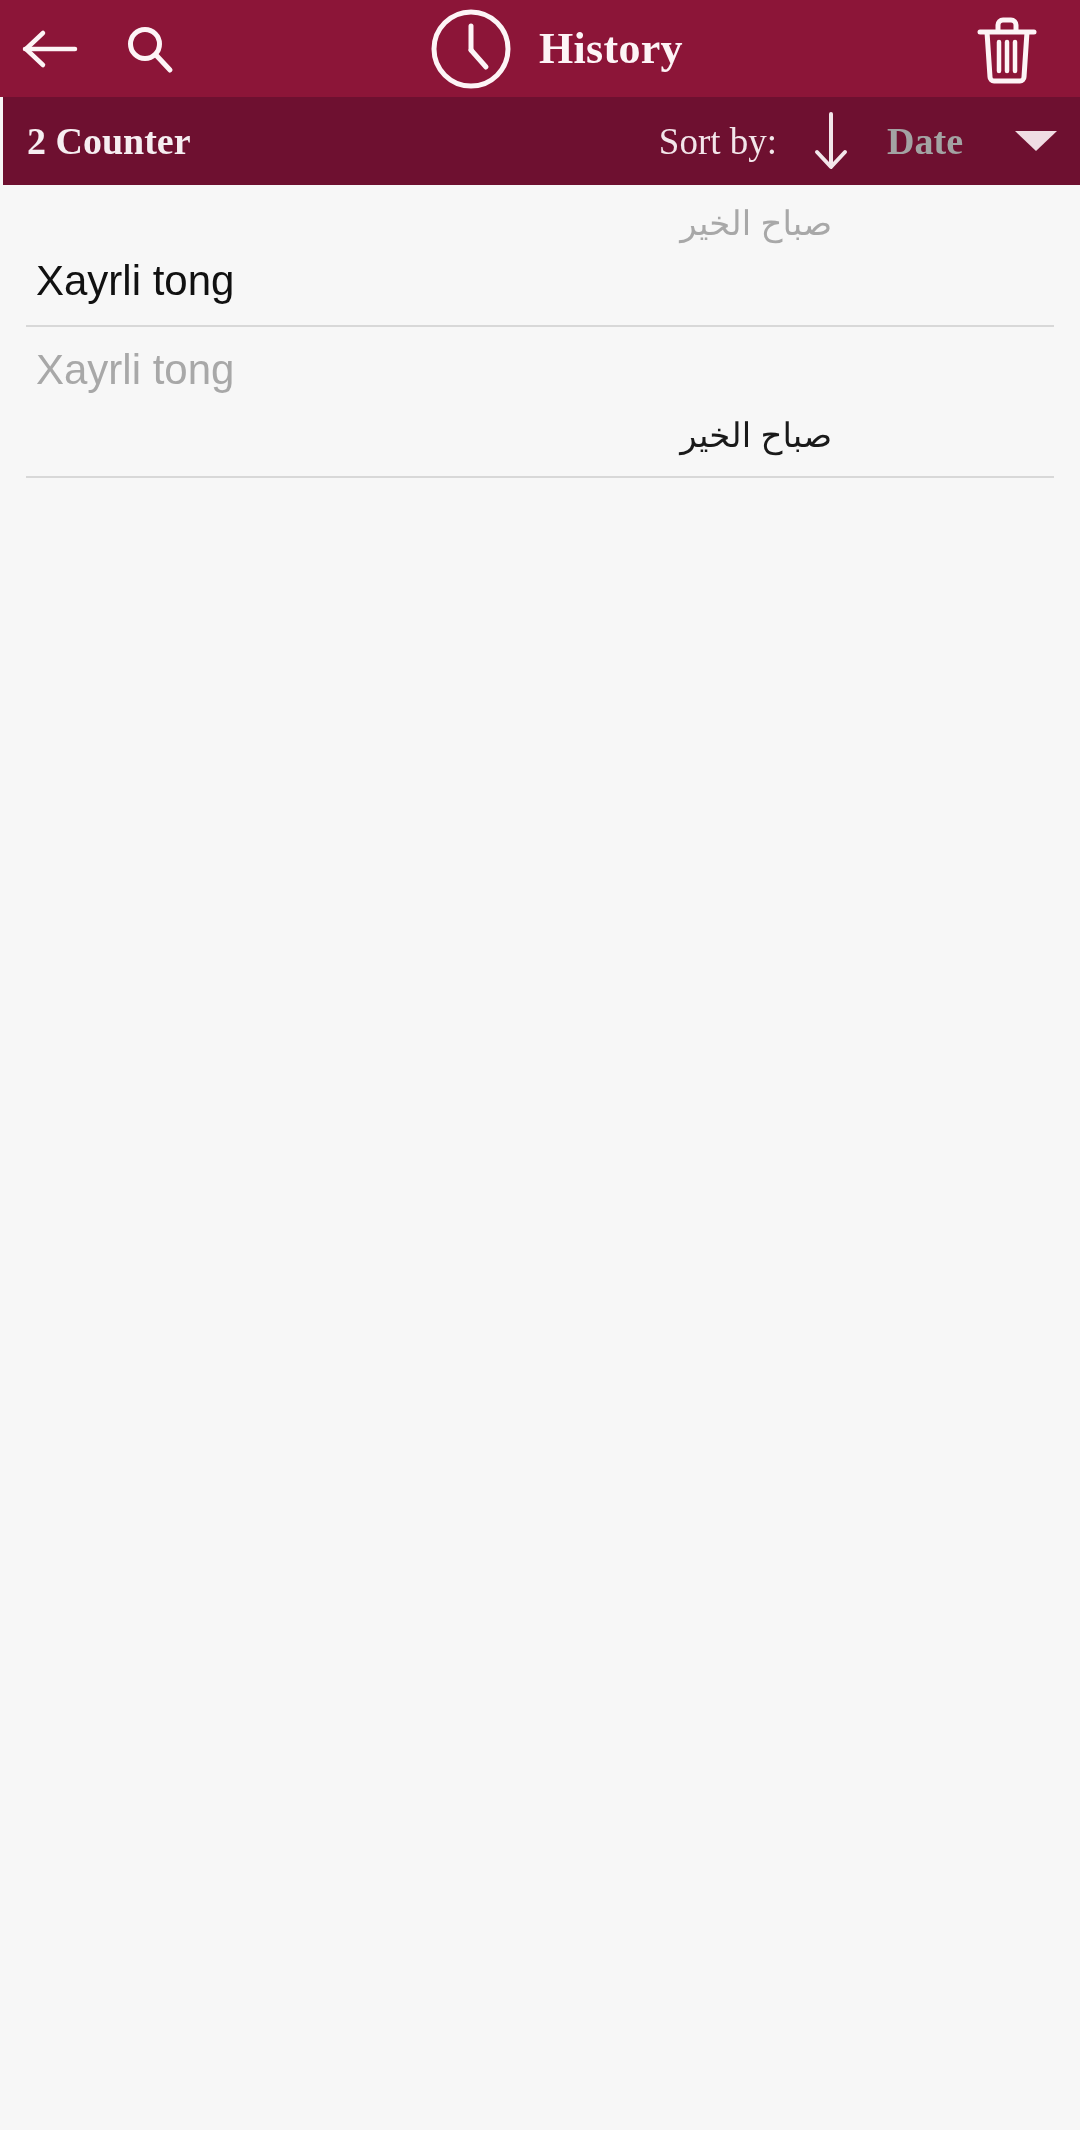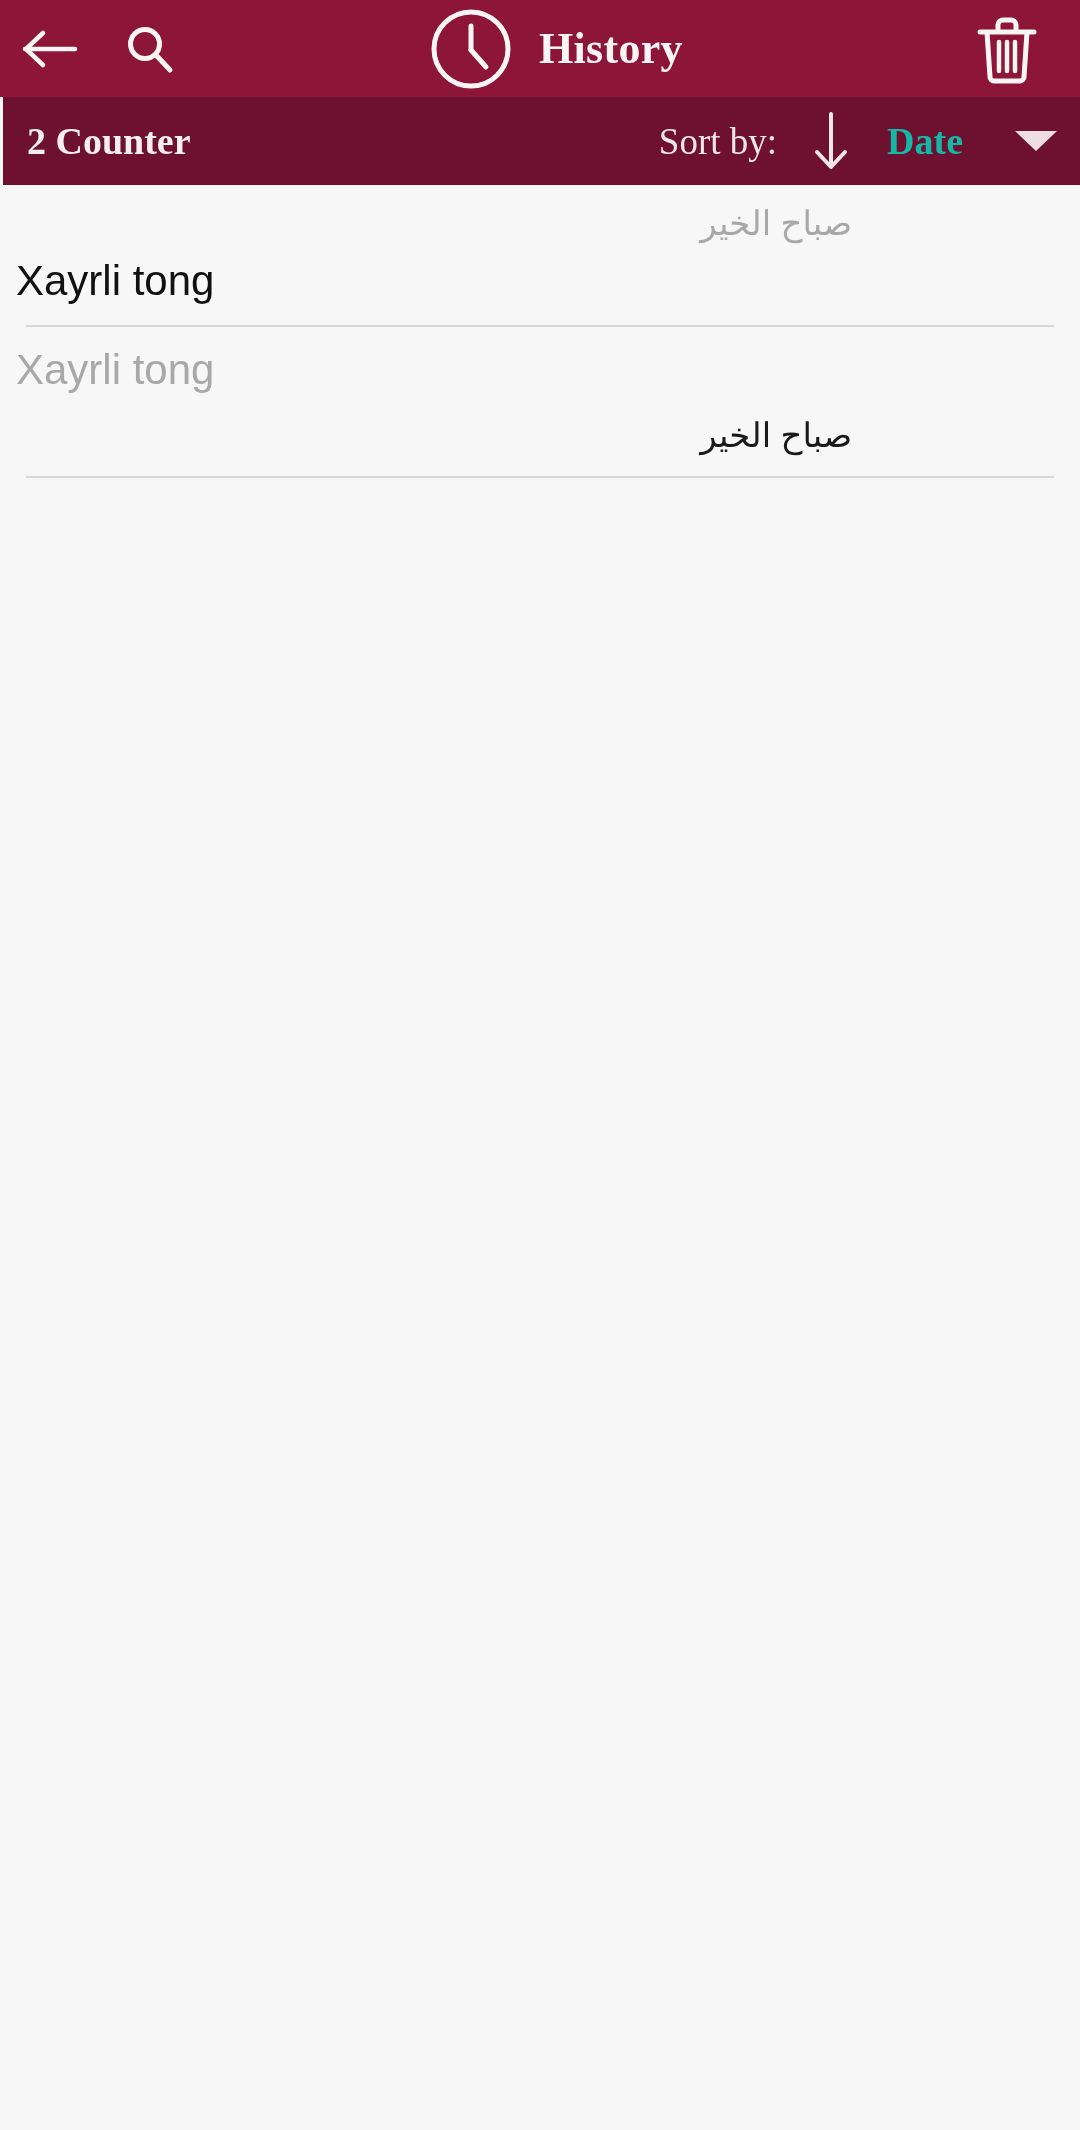--- a/index.html
+++ b/index.html
@@ -55,32 +55,32 @@
     height:72px; padding-right:26px;
   }
   .sort-label {
     font-family:"Liberation Serif", serif;
     font-size:37px; color:#f3e6ea; white-space:nowrap;
   }
   .sort-arrow { width:56px; height:62px; margin-left:26px; display:flex; align-items:center; justify-content:center; }
   .sort-value {
     font-family:"Liberation Serif", serif;
     font-weight:bold; font-size:38px;
-    color:#14b8a6; margin-left:28px; white-space:nowrap;
+    color:#a3a3a3; margin-left:28px; white-space:nowrap;
   }
   .caret {
     margin-left:52px; width:0; height:0;
     border-left:21px solid transparent;
     border-right:21px solid transparent;
     border-top:20px solid #f0dde3;
   }
 
   
   .list { position:absolute; top:185px; left:0; width:1080px; }
-  .entry { width:868px; position:relative; padding:0 16px; }
+  .entry { width:868px; position:relative; padding:0 36px; }
   .entry-divider {
     height:2px; background:#d8d8d8;
     margin:0 26px; width:calc(100% - 52px);
   }
   .line-src {
     font-size:34px; color:#a8a8a8;
     text-align:right; direction:rtl;
     line-height:1.1; padding-top:20px; padding-bottom:6px;
     min-height:48px;
   }

